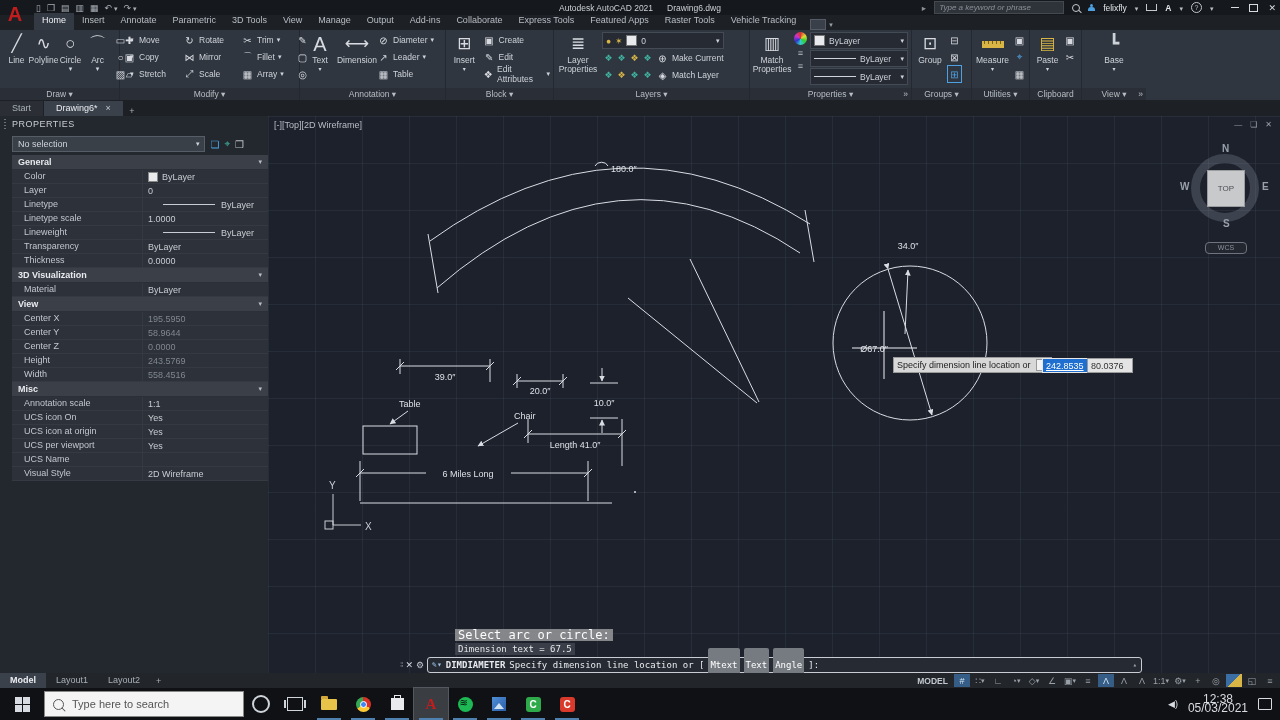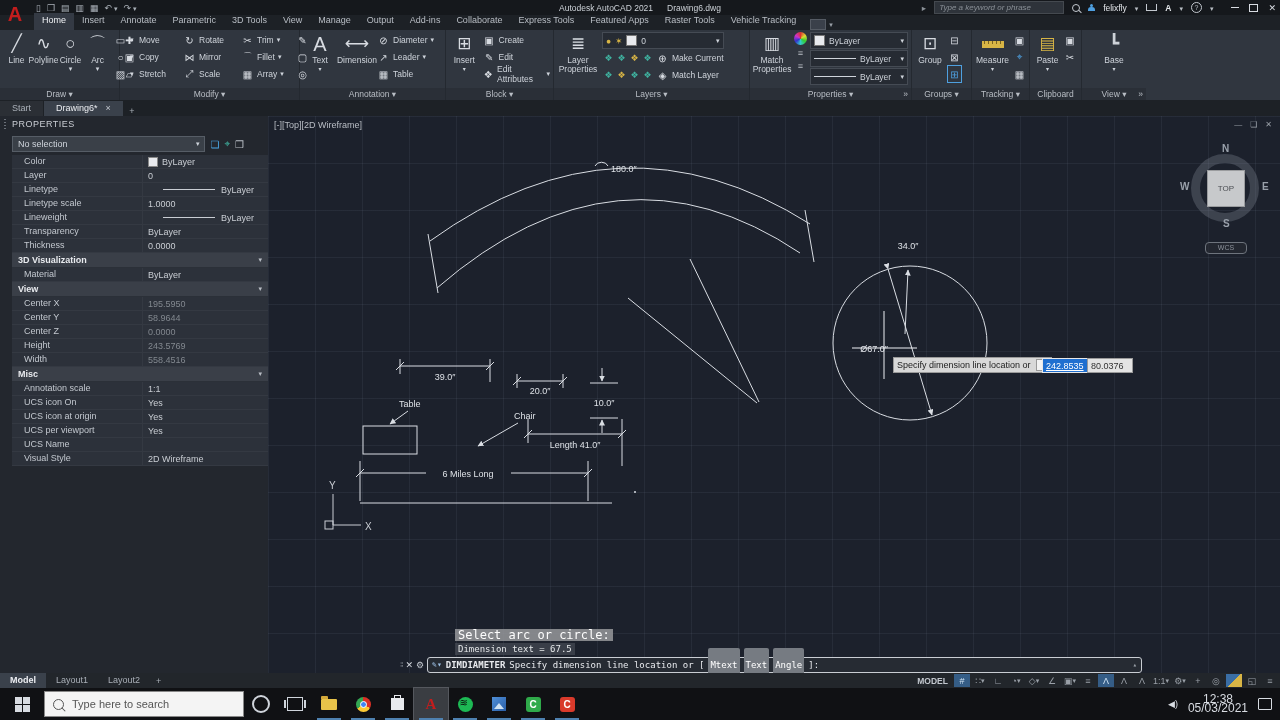--- a/index.html
+++ b/index.html
@@ -500,21 +500,21 @@
               <span class="ic teal">▣</span>
             </span>
           <span class="sbtn">
               <span class="ic" style="color:#4ea0e0;">⌖</span>
             </span>
           <span class="sbtn">
               <span class="ic">▦</span>
             </span>
         </div>
       </div>
-      <div class="pfoot"><span>Tracking</span> ▾</div>
+      <div class="pfoot"><span>Utilities</span> ▾</div>
     </div>
 
     <div class="panel" style="width:52px;">
       <div class="pbody" style="justify-content:center;">
         <div class="bigbtn" style="width:26px;">
           <span class="ic" style="color:#d8b545;">▤</span>
           <span class="bl">Paste</span>
             <span style="font-size:6px;">▾</span>
         </div>
         <div class="scol">
@@ -558,20 +558,24 @@
       <div id="sel-dd">
         <span>No selection</span>
           <span style="font-size:7px;">▾</span>
       </div>
       <span class="pal-tool">❏</span>
       <span class="pal-tool" style="color:#3fb3a0;">⌖</span>
       <span class="pal-tool" style="color:#b9bec5;">❒</span>
     </div>
 
     <div class="psec">
+      <div class="psec-h">
+          <span>General</span>
+          <span class="c">▾</span>
+        </div>
       <div>
           <div class="prow swatch">
           <span class="plab">Color</span>
             <span class="pval">ByLayer</span>
         </div>
           <div class="prow">
           <span class="plab">Layer</span>
             <span class="pval">0</span>
         </div>
           <div class="prow ltline">

